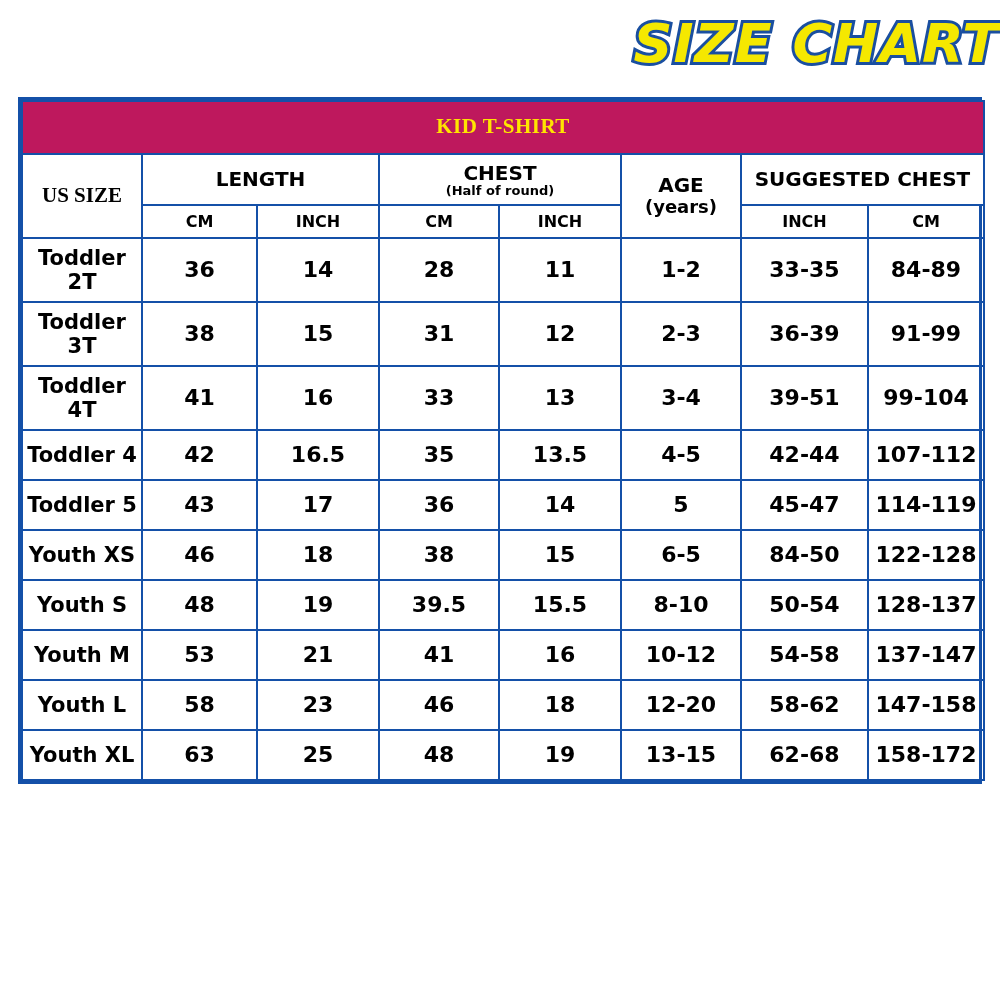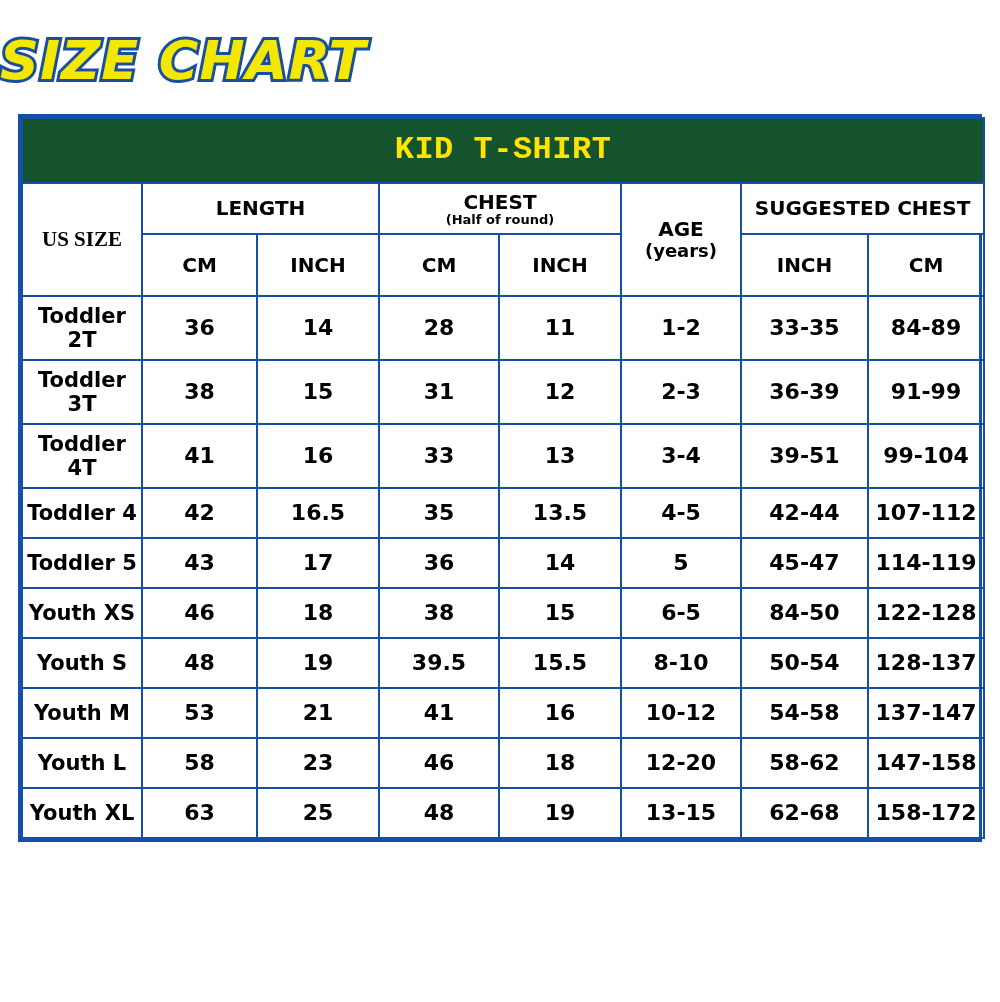--- a/index.html
+++ b/index.html
@@ -17,24 +17,23 @@
   }
 
   .page {
     width: 1000px;
     height: 1002px;
     box-sizing: border-box;
   }
 
   
   .title-wrap {
-    text-align: left;
+    text-align: right;
     padding-top: 16px;
     padding-bottom: 10px;
-    margin-top: 17px;
   }
   .main-title {
     display: inline-block;
     font-family: "DejaVu Sans", sans-serif;
     font-size: 54px;
     font-weight: bold;
     font-style: italic;
     letter-spacing: 1px;
     color: #f5e800;
     -webkit-text-stroke: 6px #1a4fa0;
@@ -56,42 +55,42 @@
   table.size-chart td,
   table.size-chart th {
     border: 2px solid #1450a8;
     text-align: center;
     vertical-align: middle;
     font-weight: bold;
   }
 
   
   .banner-cell {
-    background: #14532d;
+    background: #be185d;
     color: #ffe400;
-    font-size: 32px;
+    font-size: 21px;
     font-weight: bold;
     letter-spacing: 0.5px;
     padding: 12px 0 14px 0;
     border: none;
     text-transform: uppercase;
-    font-family: Liberation Mono, monospace;
+    font-family: Liberation Serif, serif;
   }
 
   
   .hdr {
     font-size: 20px;
     color: #000;
     background: #ffffff;
     padding: 6px 2px;
     font-family: "DejaVu Sans", sans-serif;
   }
   .hdr-sub {
-    font-size: 20px;
-    padding: 18px 2px;
+    font-size: 16px;
+    padding: 6px 2px;
     font-family: "DejaVu Sans", sans-serif;
   }
   .hdr small.sub-note {
     display: block;
     font-size: 13px;
     font-weight: bold;
     line-height: 1.1;
     margin-top: -1px;
   }
   .hdr .line2 {

